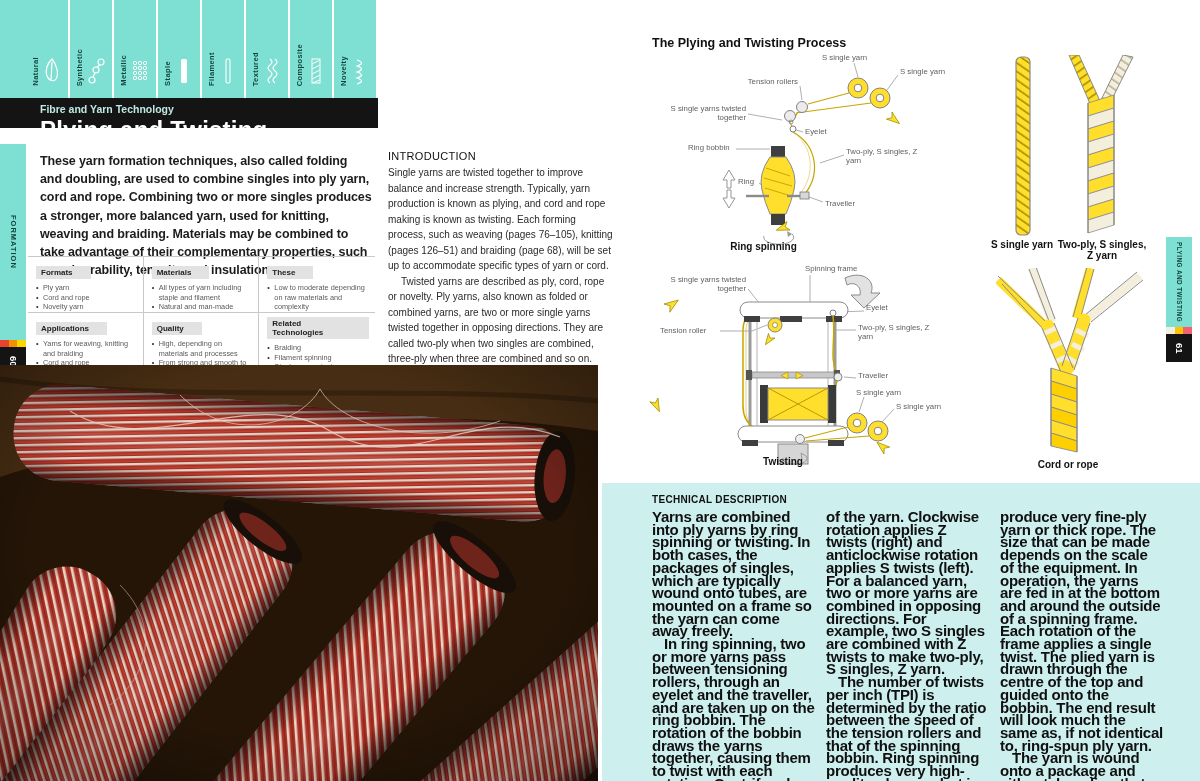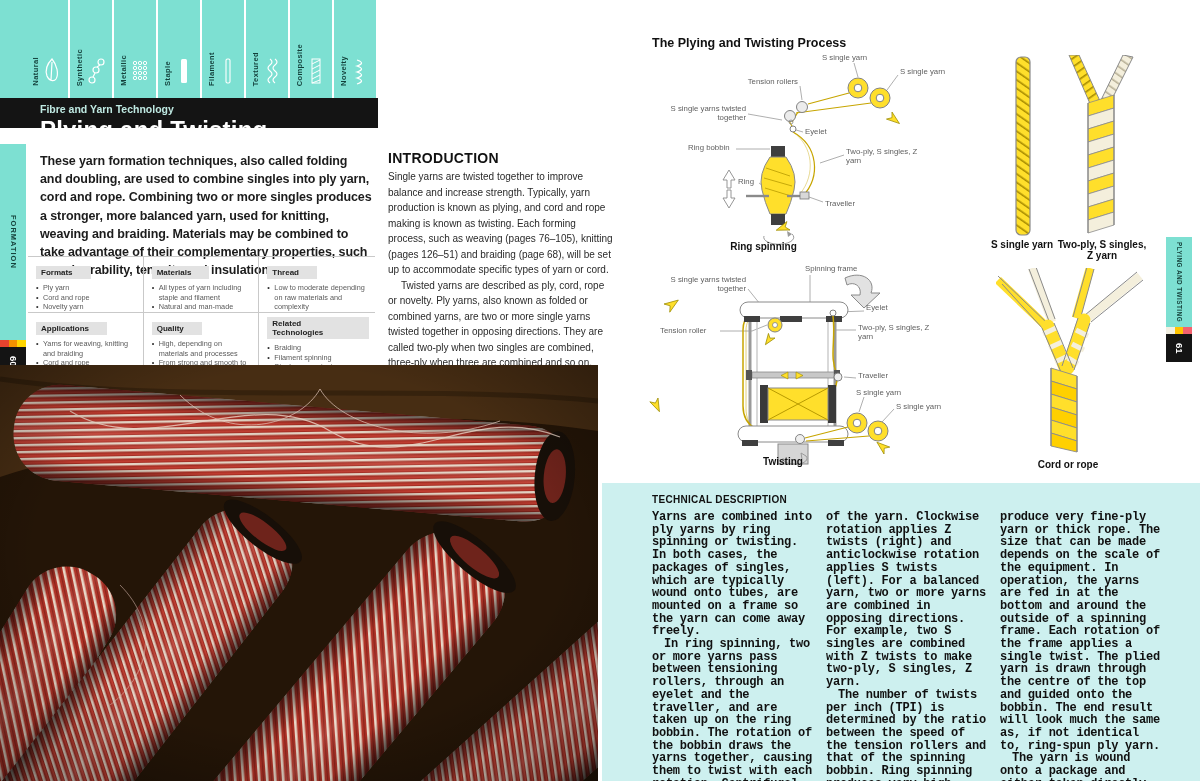--- a/index.html
+++ b/index.html
@@ -26,32 +26,32 @@
   .info-list li:before{content:"•";position:absolute;left:0;color:#333;}
   
   .side-strip{width:26px;display:flex;align-items:center;justify-content:center;}
   .side-label{writing-mode:vertical-rl;font-size:7.5px;font-weight:bold;letter-spacing:1px;color:#16433d;}
   .chips{display:flex;}
   .chips span{width:8.7px;height:7px;display:inline-block;}
   .page-tab{width:26px;background:#141414;display:flex;align-items:center;justify-content:center;}
   .page-num{writing-mode:vertical-rl;color:#fff;font-size:9.5px;font-weight:bold;}
   
   .intro-col{left:388px;top:150px;width:226px;}
-  .intro-head{font-size:14px;font-weight:bold;letter-spacing:.3px;color:#111;}
+  .intro-head{font-size:11px;font-weight:normal;letter-spacing:.3px;color:#111;}
   .intro-col p{margin:3px 0 0 0;font-size:10px;line-height:15.5px;color:#2a2a2a;}
   .intro-col p.ind{text-indent:13px;margin-top:0;}
   
   .proc-head{left:652px;top:36px;font-size:12.5px;font-weight:bold;color:#111;}
   .dlabel{position:absolute;font-size:7.8px;line-height:9px;color:#5f5f5f;}
   .dlabel.r{text-align:right;}
   .dcap{position:absolute;font-size:10px;font-weight:bold;color:#111;text-align:center;}
   .cyan-panel{left:602px;top:483px;width:598px;height:298px;background:#cdf0ef;}
   .tech-head{left:652px;top:494px;font-size:10px;font-weight:bold;letter-spacing:.3px;color:#111;}
   .tech-col{top:511px;width:163px;}
-  .tech-col p{margin:0;font-size:12px;font-weight:bold;line-height:12.7px;letter-spacing:-.25px;color:#101010;font-family:Liberation Mono, monospace;}
+  .tech-col p{margin:0;font-size:15px;font-weight:bold;line-height:12.7px;letter-spacing:-.25px;color:#101010;}
   .tech-col p.ind{text-indent:12px;}
   .photo{left:0;top:365px;width:598px;height:416px;background:#261609;}
   svg{display:block;}
 </style>
 </head>
 <body>
 
 <div class="abs cat-bar">
   <div class="cat-cell">
     <span class="cat-label">Natural</span>
@@ -172,21 +172,21 @@
     </ul>
   </div>
   <div class="info-cell">
     <span class="chip-head">Materials</span>
     <ul class="info-list">
       <li>All types of yarn including staple and filament</li>
       <li>Natural and man-made materials</li>
     </ul>
   </div>
   <div class="info-cell">
-    <span class="chip-head">Thread</span>
+    <span class="chip-head">These</span>
     <ul class="info-list">
       <li>Low to moderate depending on raw materials and complexity</li>
     </ul>
   </div>
   <div class="info-cell">
     <span class="chip-head">Applications</span>
     <ul class="info-list">
       <li>Yarns for weaving, knitting and braiding</li>
       <li>Cord and rope</li>
       <li>Thread for embroidery and lacemaking</li>

